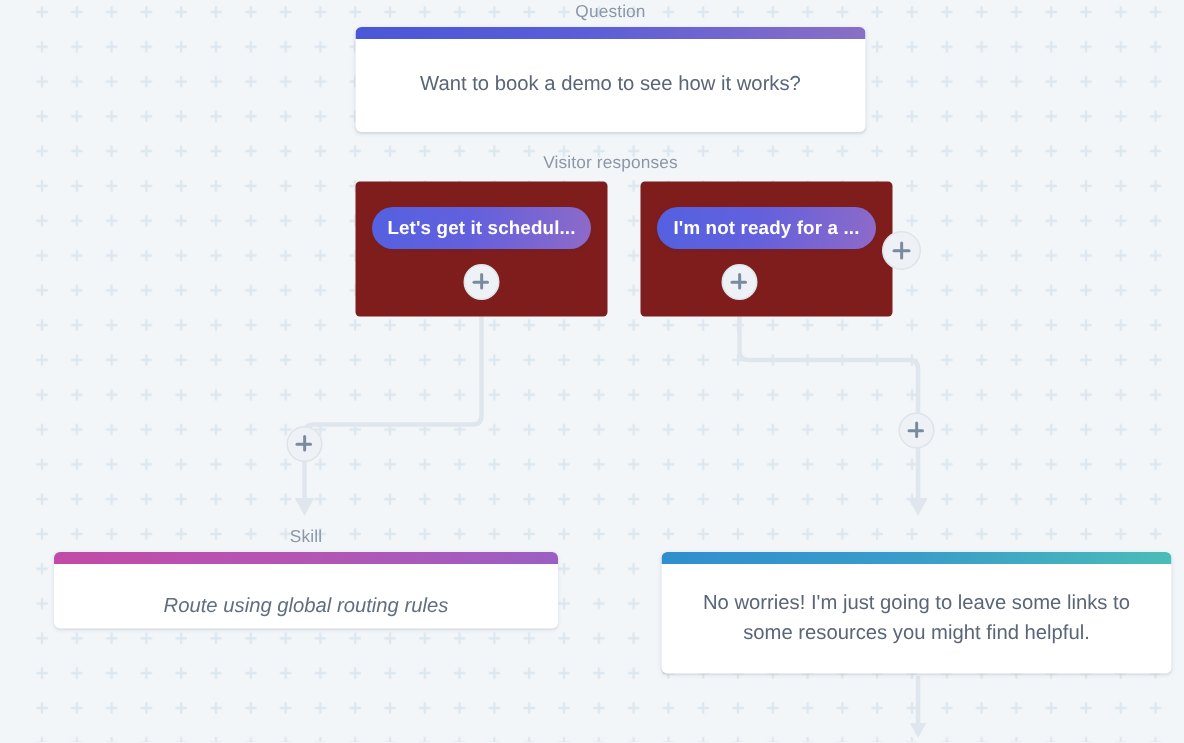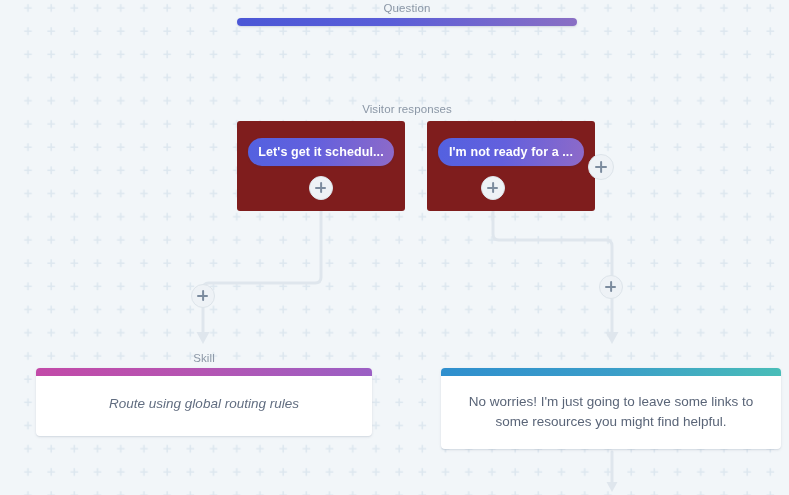--- a/index.html
+++ b/index.html
@@ -98,21 +98,21 @@
     background: #f4f7fa;
     border-radius: 3px;
     padding: 14px 10px;
     text-align: center;
     font-size: 11.5px;
     font-weight: bold;
     letter-spacing: 0.55px;
     color: #3f4a5c;
   }
   .skill-sub {
-    padding: 20px 14px 25px;
+    padding: 20px 14px 8px;
     text-align: center;
     font-style: italic;
     font-size: 13.5px;
     color: #616d80;
   }
 
   
   #message-card {
     left: 421px;
     top: 368px;
@@ -236,20 +236,21 @@
       <path d="M176.5 332 L189.5 332 L183 344 Z"></path>
       <path d="M585.5 332 L598.5 332 L592 344 Z"></path>
       <path d="M586.5 482 L597.5 482 L592 492 Z"></path>
     </g>
   </svg>
 
   <div class="node-label" style="left:217px; top:2px; width:340px;">Question</div>
 
   <div class="card" id="question-card">
     <div class="card-bar"></div>
+    <div class="card-body">Want to book a demo to see how it works?</div>
   </div>
 
   <div class="node-label" id="responses-label">Visitor responses</div>
 
   <div class="response-col" id="response-col-0">
     <div class="pill">Let's get it schedul...</div>
   </div>
   <div class="plus-btn" id="plus-resp-0"></div>
 
   <div class="response-col" id="response-col-1">

